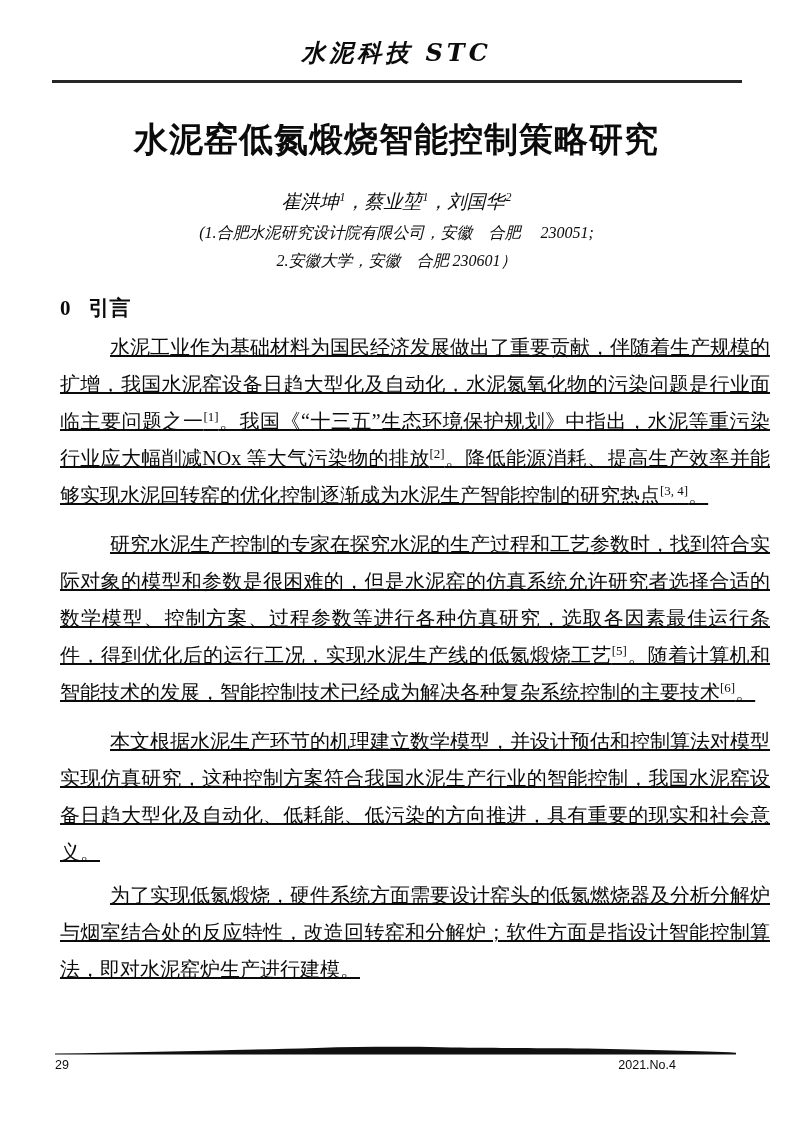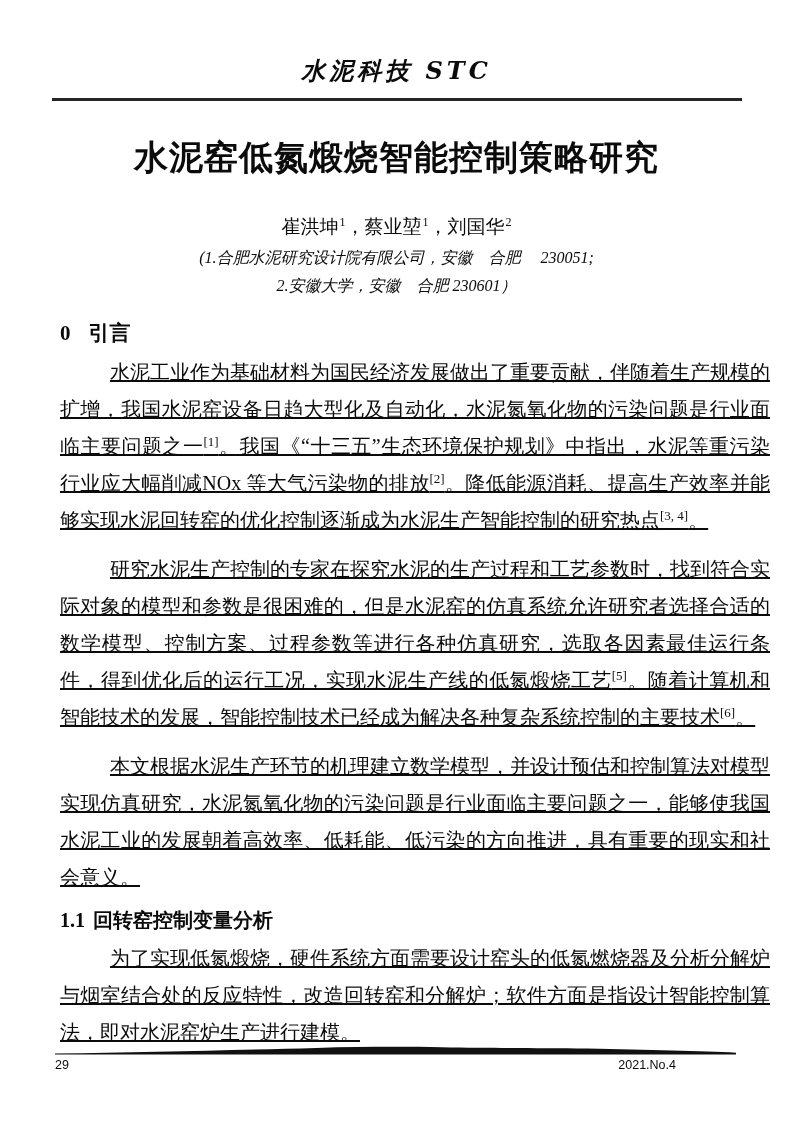--- a/index.html
+++ b/index.html
@@ -13,21 +13,21 @@
     position: relative;
     overflow: hidden;
     color: #0b0b0b;
     font-family: "Liberation Serif", "DejaVu Serif", serif;
     -webkit-font-smoothing: antialiased;
   }
   .page {
     position: relative;
     width: 793px;
     height: 850px;
-    padding-top: 57px;
+    padding-top: 39px;
     box-sizing: border-box;
   }
   
   .journal {
     text-align: center;
     font-family: "DejaVu Serif", "Liberation Serif", serif;
     font-style: italic;
     font-weight: bold;
     font-size: 24px;
     letter-spacing: 4px;
@@ -43,22 +43,23 @@
   .title {
     margin: 34px 60px 0 60px;
     text-align: center;
     font-family: Liberation Serif, serif;
     font-weight: 700;
     font-size: 34px;
     letter-spacing: 1px;
     line-height: 46px;
   }
   .authors {
-    margin-top: 29px;
+    margin-top: 22px;
     text-align: center;
+    font-style: italic;
     font-size: 19px;
     line-height: 24px;
   }
   .authors sup {
     font-size: 12px;
     vertical-align: 7px;
     margin-left: 1px;
   }
   .affil {
     text-align: center;
@@ -146,24 +147,23 @@
 
   <div class="affil affil-first">(1.合肥水泥研究设计院有限公司，安徽　合肥　 230051;</div>
   <div class="affil">2.安徽大学，安徽　合肥 230601）</div>
 
   <h2 class="sec"><span class="sec-num">0</span><span>引言</span></h2>
 
   <p class="body-text p-first"><span>水泥工业作为基础材料为国民经济发展做出了重要贡献，伴随着生产规模的扩增，我国水泥窑设备日趋大型化及自动化，水泥氮氧化物的污染问题是行业面临主要问题之一</span><sup class="ref">[1]</sup><span>。我国《“十三五”生态环境保护规划》中指出，水泥等重污染行业应大幅削减NOx 等大气污染物的排放</span><sup class="ref">[2]</sup><span>。降低能源消耗、提高生产效率并能够实现水泥回转窑的优化控制逐渐成为水泥生产智能控制的研究热点</span><sup class="ref">[3, 4]</sup><span>。</span></p>
 
   <p class="body-text"><span>研究水泥生产控制的专家在探究水泥的生产过程和工艺参数时，找到符合实际对象的模型和参数是很困难的，但是水泥窑的仿真系统允许研究者选择合适的数学模型、控制方案、过程参数等进行各种仿真研究，选取各因素最佳运行条件，得到优化后的运行工况，实现水泥生产线的低氮煅烧工艺</span><sup class="ref">[5]</sup><span>。随着计算机和智能技术的发展，智能控制技术已经成为解决各种复杂系统控制的主要技术</span><sup class="ref">[6]</sup><span>。</span></p>
 
-  <p class="body-text"><span>本文根据水泥生产环节的机理建立数学模型，并设计预估和控制算法对模型实现仿真研究，水泥氮氧化物的污染问题是行业面临主要问题之一，能够使我国水泥工业的发展朝着高效率、低耗能、低污染的方向推进，具有重要的现实和社会意义。</span></p>
+  <p class="body-text"><span>本文根据水泥生产环节的机理建立数学模型，并设计预估和控制算法对模型实现仿真研究，这种控制方案符合我国水泥生产行业的智能控制，我国水泥窑设备日趋大型化及自动化、低耗能、低污染的方向推进，具有重要的现实和社会意义。</span></p>
 
 
-  <h3 class="subsec"><span class="sec-num">1.1</span><span>回转窑控制变量分析</span></h3>
 
   <p class="body-text p-first"><span>为了实现低氮煅烧，硬件系统方面需要设计窑头的低氮燃烧器及分析分解炉与烟室结合处的反应特性，改造回转窑和分解炉；软件方面是指设计智能控制算法，即对水泥窑炉生产进行建模。</span></p>
 
   <div class="footer">
     <svg class="footer-divider-svg" viewBox="0 0 678 10" preserveAspectRatio="none" xmlns="http://www.w3.org/2000/svg">
       <path d="M0,7.6 C90,6.3 180,4.0 260,1.9 C305,0.8 345,0.5 385,1.3 C440,2.3 480,1.8 530,2.6 C590,3.6 645,5.4 678,6.7 L678,8.4 L0,8.4 Z" fill="#111111"></path>
     </svg>
     <div class="footer-row">
       <span class="page-number">29</span>
       <span class="issue-number">2021.No.4</span>

